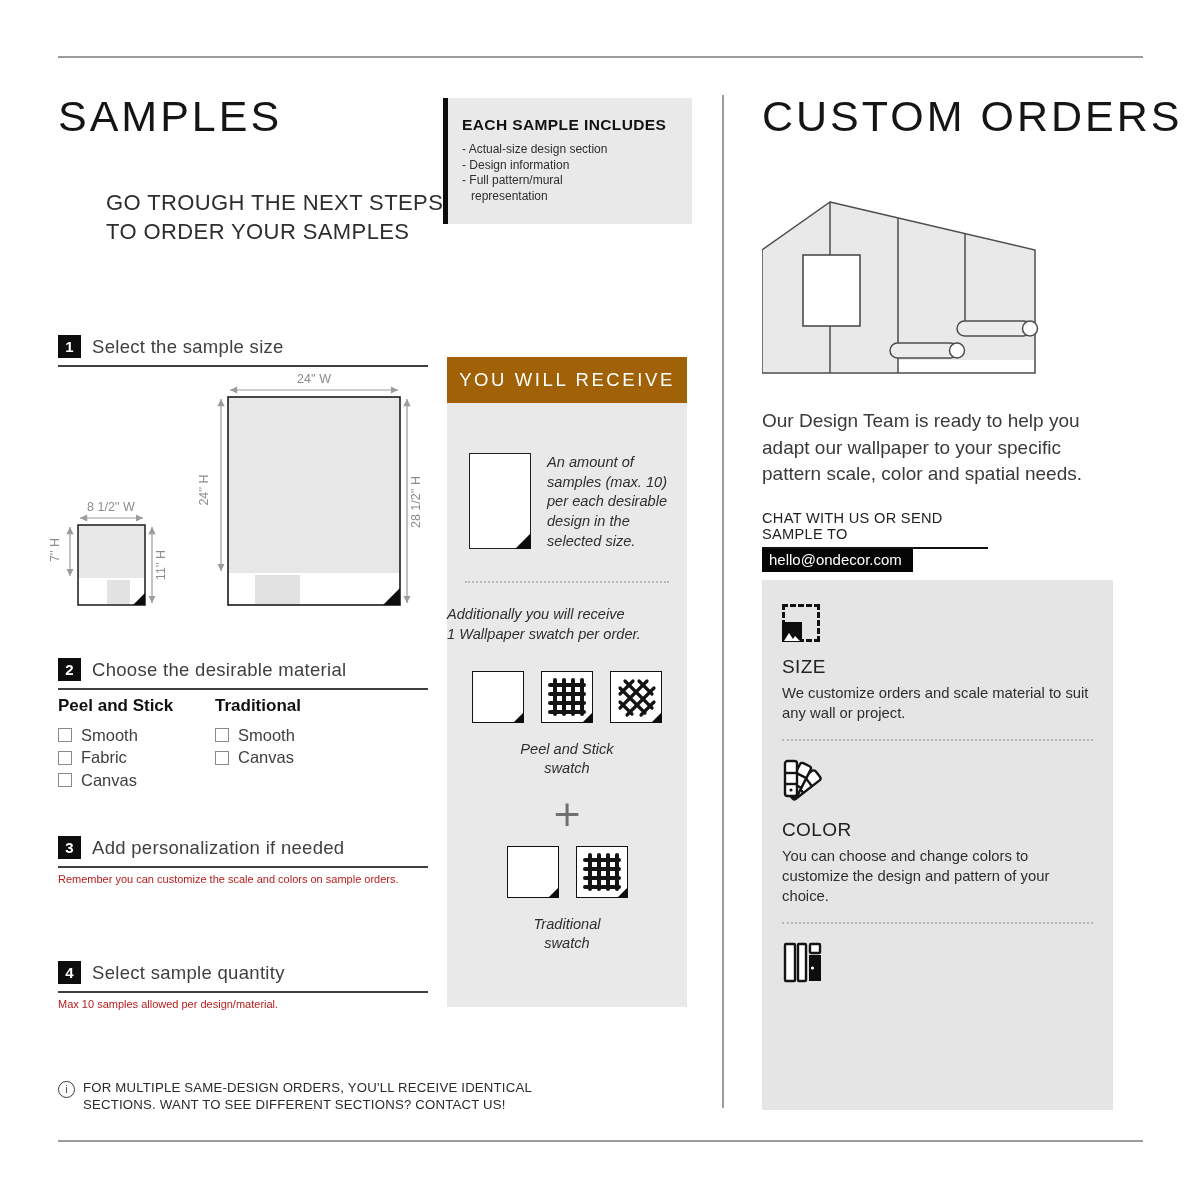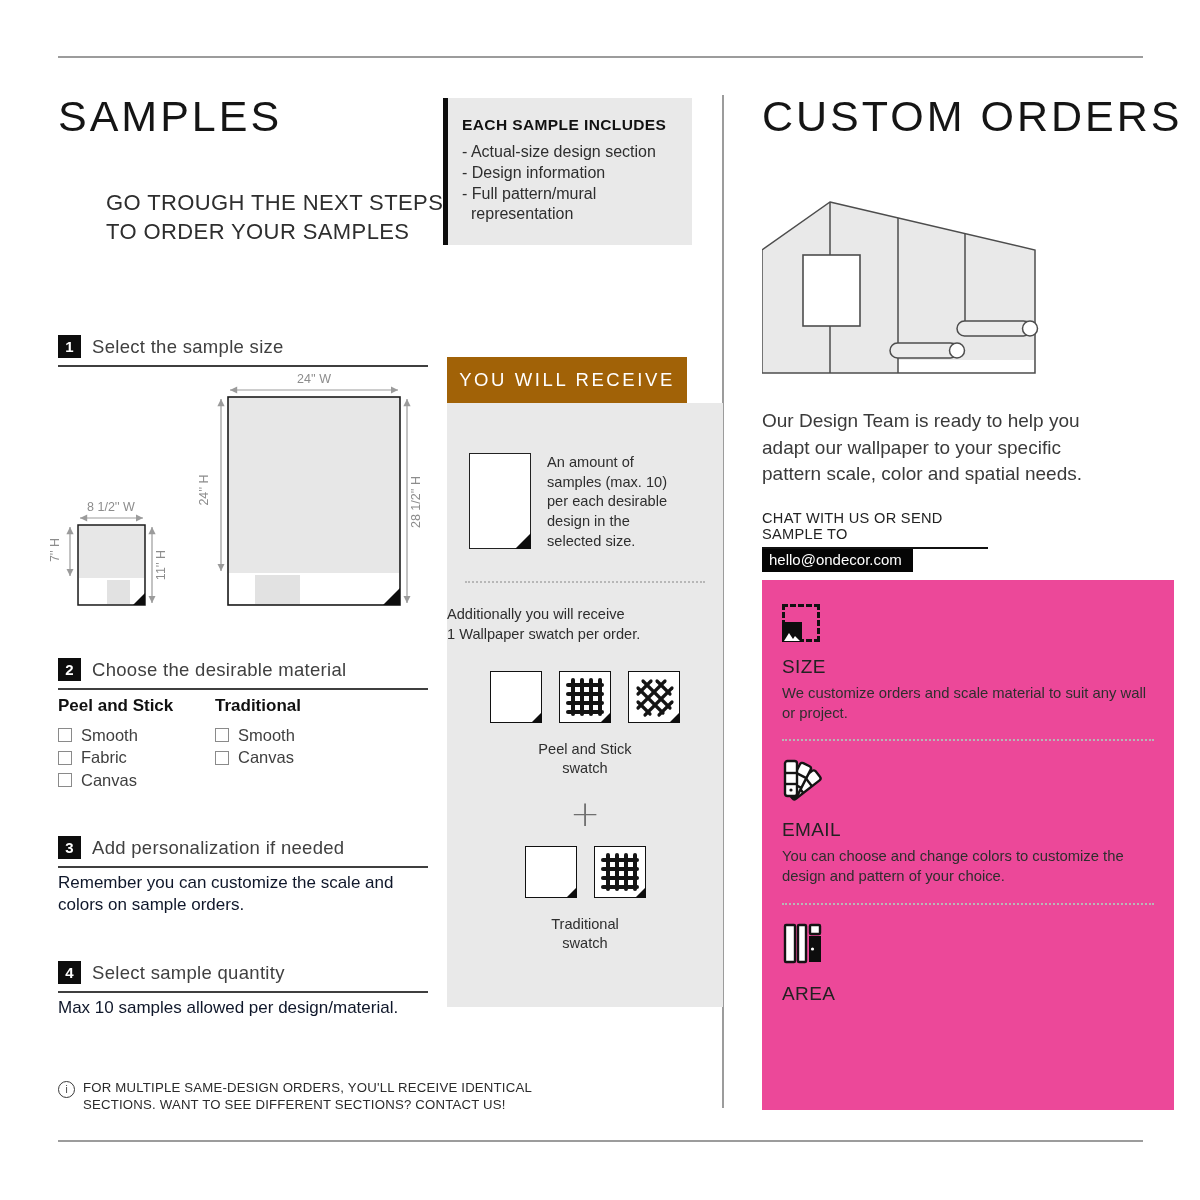--- a/index.html
+++ b/index.html
@@ -10,59 +10,59 @@
   .vdivider{position:absolute;left:722px;top:95px;width:2px;height:1013px;background:#9c9c9c;}
 
   
   .big-title{font-size:43px;letter-spacing:3px;color:#151515;white-space:nowrap;font-weight:400;}
   .subtitle{font-size:22px;line-height:1.32;color:#2e2e2e;letter-spacing:.4px;margin-left:48px;}
   .step-header{display:flex;align-items:center;gap:11px;width:370px;
                border-bottom:2px solid #3f3f3f;padding-bottom:7px;}
   .step-num{width:23px;height:23px;background:#0d0d0d;color:#fff;font-size:15px;font-weight:600;
             display:flex;align-items:center;justify-content:center;flex:0 0 auto;}
   .step-label{font-size:18.5px;color:#404040;letter-spacing:.3px;}
-  .step-text{font-size:17px;color:#0f172a;line-height:1.3;width:380px;}
+  .step-text{font-size:11px;color:#b91c1c;line-height:1.3;width:380px;}
   .mat-col-title{font-size:17px;font-weight:700;color:#111;margin-bottom:8px;}
   .mat-item{display:flex;align-items:center;height:22.5px;font-size:16.5px;color:#3f3f3f;}
   .checkbox{width:12px;height:12px;border:1.5px solid #8a8a8a;background:#fff;margin-right:9px;flex:0 0 auto;}
   .footnote{display:flex;gap:8px;width:480px;}
   .info-circle{width:15px;height:15px;border:1.4px solid #3a3a3a;border-radius:50%;flex:0 0 auto;
                display:flex;align-items:center;justify-content:center;font-size:10px;color:#3a3a3a;margin-top:1px;}
   .footnote-text{font-size:13.2px;line-height:1.28;color:#2b2b2b;letter-spacing:.2px;}
 
   
   .includes-box{position:absolute;left:443px;top:98px;width:230px;background:#e9e9e9;
                 border-left:5px solid #0d0d0d;padding:18px 0 20px 14px;}
   .includes-title{font-size:15.5px;font-weight:600;color:#111;letter-spacing:.4px;margin-bottom:8px;}
-  .includes-item{font-size:16px;color:#2e2e2e;line-height:1.3;padding-left:9px;text-indent:-9px;}
+  .includes-item{font-size:12px;color:#2e2e2e;line-height:1.3;padding-left:9px;text-indent:-9px;}
   .receive-banner{position:absolute;left:447px;top:357px;width:240px;height:46px;background:#a16207;
                   color:#fff;display:flex;align-items:center;justify-content:center;
                   font-size:18.5px;letter-spacing:2.6px;font-weight:400;}
-  .receive-panel{position:absolute;left:447px;top:403px;width:276px;height:604px;background:#e9e9e9;}
+  .receive-panel{position:absolute;left:447px;top:403px;width:240px;height:604px;background:#e9e9e9;font-style:italic;}
   .sheet-row{display:flex;padding:50px 8px 0 22px;gap:16px;}
   .sheet-icon{position:relative;width:60px;height:94px;background:#fff;border:1.5px solid #222;flex:0 0 auto;}
   .fold{position:absolute;right:-1px;bottom:-1px;width:0;height:0;
         border-left:16px solid transparent;border-bottom:16px solid #0d0d0d;}
   .fold-sm{position:absolute;right:-1px;bottom:-1px;width:0;height:0;
         border-left:11px solid transparent;border-bottom:11px solid #0d0d0d;}
   .sheet-text{font-size:14.6px;color:#2e2e2e;line-height:1.35;width:128px;}
   .dotted{border-top:2px dotted #b7b7b7;margin:30px 18px 0 18px;}
   .add-text{margin-top:22px;text-align:left;font-size:14.6px;color:#2e2e2e;line-height:1.35;}
   .swatch-row{display:flex;justify-content:center;gap:17px;margin-top:26px;}
   .swatch{position:relative;width:50px;height:50px;background:#fff;border:1.5px solid #111;flex:0 0 auto;}
   .swatch-label{margin-top:17px;text-align:center;font-size:14.6px;color:#2e2e2e;line-height:1.3;}
   .plus{margin-top:18px;text-align:center;font-size:36px;font-weight:200;color:#6f6f6f;line-height:36px;
         font-family:"DejaVu Sans",sans-serif;}
 
   
   .intro{font-size:19px;line-height:1.4;color:#3a3a3a;width:356px;}
   .chat-label{display:inline-block;font-size:14.6px;color:#222;letter-spacing:.3px;
               border-bottom:2px solid #111;padding-bottom:5px;width:226px;}
   .email-chip{display:inline-block;background:#050505;color:#fff;font-size:15px;padding:2px 11px 4px 7px;}
-  .right-card{position:absolute;left:762px;top:580px;width:412px;height:530px;background:#ec4899;
+  .right-card{position:absolute;left:762px;top:580px;width:351px;height:530px;background:#e5e5e5;
               padding:24px 20px;box-sizing:border-box;}
   .feat-name{font-size:19px;color:#222;letter-spacing:.4px;margin-top:14px;}
   .feat-text{font-size:14.8px;color:#2e2e2e;line-height:1.33;margin-top:6px;}
   .feat-divider{border-top:2px dotted #b7b7b7;margin:16px 0 18px 0;}
   .size-icon{position:relative;width:32px;height:32px;border:3px dashed #111;}
   .size-icon-img{position:absolute;left:-3px;bottom:-3px;width:20px;height:20px;background:#0d0d0d;
                  display:flex;align-items:flex-end;justify-content:center;}
 </style>
 </head>
 <body>
@@ -338,30 +338,29 @@
           <line x1="3" y1="14" x2="15" y2="14" stroke="#141414" stroke-width="2.4"></line>
           <line x1="3" y1="25" x2="15" y2="25" stroke="#141414" stroke-width="2.4"></line>
         </g>
         <g>
           <rect x="3" y="2" width="12" height="35" rx="2.5" fill="#ffffff" stroke="#141414" stroke-width="2.4"></rect>
           <line x1="3" y1="14" x2="15" y2="14" stroke="#141414" stroke-width="2.4"></line>
           <line x1="3" y1="25" x2="15" y2="25" stroke="#141414" stroke-width="2.4"></line>
           <circle cx="9" cy="31" r="1.6" fill="#141414"></circle>
         </g>
       </svg>
-      <div class="feat-name">EMAIL</div>
+      <div class="feat-name">COLOR</div>
       <div class="feat-text">You can choose and change colors to customize the design and pattern of your choice.</div>
     </div>
     <div class="feat-divider"></div>
 
     <div>
       <svg width="42" height="42" viewBox="0 0 42 42">
         <rect x="3" y="2" width="10" height="37" rx="1" fill="#ffffff" stroke="#141414" stroke-width="2.4"></rect>
         <rect x="16" y="2" width="8" height="37" rx="1" fill="#ffffff" stroke="#141414" stroke-width="2.4"></rect>
         <rect x="28" y="2" width="10" height="9" rx="1" fill="#ffffff" stroke="#141414" stroke-width="2.4"></rect>
         <rect x="27" y="13" width="12" height="26" fill="#0d0d0d"></rect>
         <circle cx="30.5" cy="26" r="1.6" fill="#ffffff"></circle>
       </svg>
-      <div class="feat-name">AREA</div>
     </div>
   </div>
 
 </div>
 
 </body></html>

